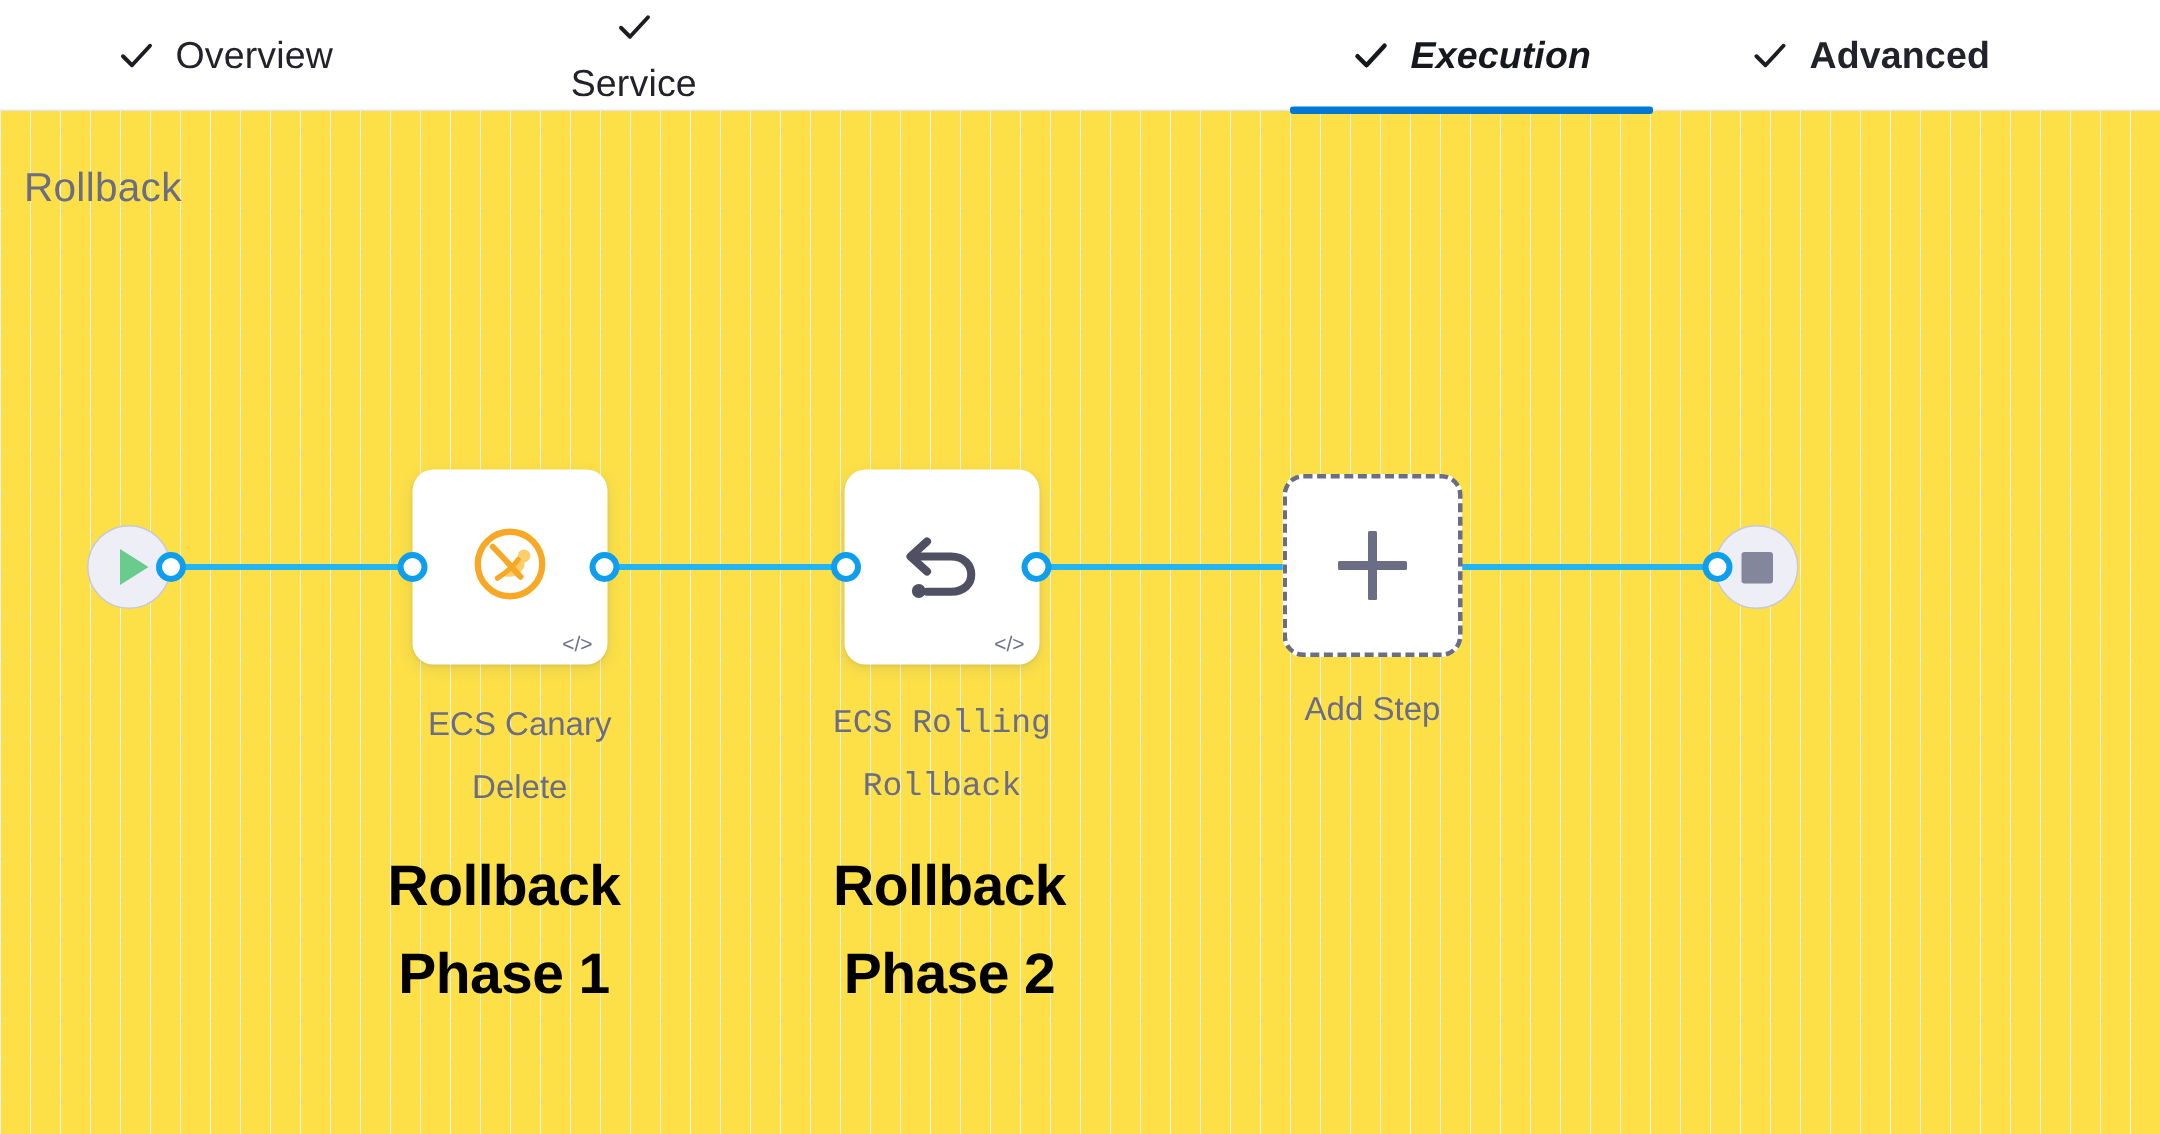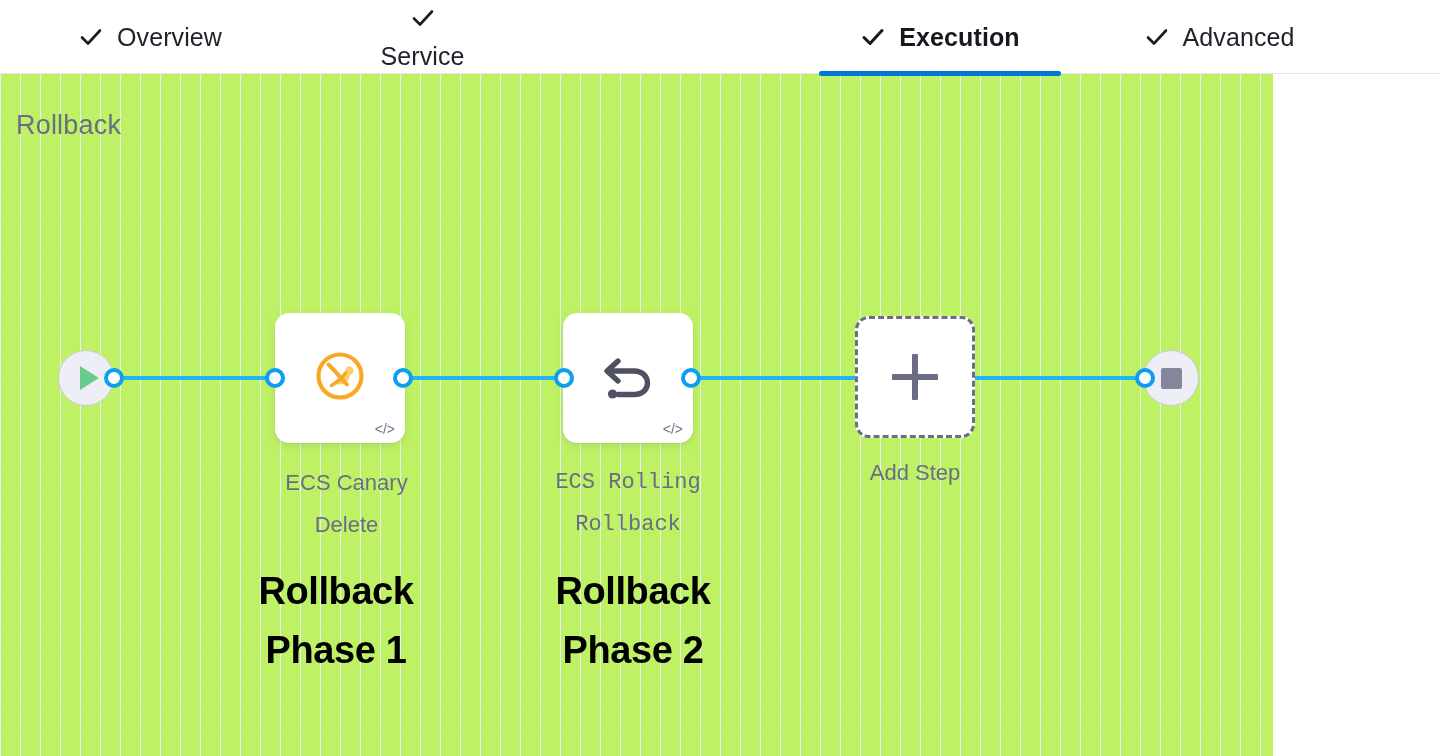--- a/index.html
+++ b/index.html
@@ -69,23 +69,23 @@
     height: 5px;
     background: transparent;
     border-radius: 2px;
   }
   .tab.active .underline { background: #0278d5; }
 
   
   .canvas {
     position: absolute;
     left: 0; top: 74px;
-    width: 1273px;
+    width: 1440px;
     height: 682px;
-    background-color: #bef264;
+    background-color: #fde047;
     overflow: hidden;
   }
   .grid {
     position: absolute;
     left: 0; top: 0; right: 0; bottom: 0;
     background-image:
       repeating-linear-gradient(to right,
          rgba(231,244,252,0.95) 0px, rgba(231,244,252,0.95) 1px,
          rgba(0,0,0,0) 1px, rgba(0,0,0,0) 20px),
       radial-gradient(circle at 0.5px 0.5px, rgba(196,200,210,0.55) 1px, rgba(0,0,0,0) 1.4px);
@@ -256,31 +256,31 @@
       <span class="check">
         <svg width="26" height="26" viewBox="0 0 26 26" aria-hidden="true">
           <path d="M4 13.5 L10 19.5 L22 6.5" fill="none" stroke="#1c1c24" stroke-width="2.6" stroke-linecap="round" stroke-linejoin="round"></path>
         </svg>
       </span>
       <span class="tab-label">Service</span>
       <span class="underline"></span>
     </div>
 
 
-    <div class="tab active" id="tab3" style="left: 819px; width: 242px;">
+    <div class="tab active" id="tab3" style="left: 860px; width: 242px; font-style: italic;">
       <span class="check">
         <svg width="26" height="26" viewBox="0 0 26 26" aria-hidden="true">
           <path d="M4 13.5 L10 19.5 L22 6.5" fill="none" stroke="#16181d" stroke-width="3" stroke-linecap="round" stroke-linejoin="round"></path>
         </svg>
       </span>
       <span class="tab-label">Execution</span>
       <span class="underline"></span>
     </div>
 
-    <div class="tab" id="tab4" style="left: 1109px; width: 220px;">
+    <div class="tab" id="tab4" style="left: 1137px; width: 220px; font-weight: bold;">
       <span class="check">
         <svg width="26" height="26" viewBox="0 0 26 26" aria-hidden="true">
           <path d="M4 13.5 L10 19.5 L22 6.5" fill="none" stroke="#1c1c24" stroke-width="2.6" stroke-linecap="round" stroke-linejoin="round"></path>
         </svg>
       </span>
       <span class="tab-label">Advanced</span>
       <span class="underline"></span>
     </div>
 
   </div>

